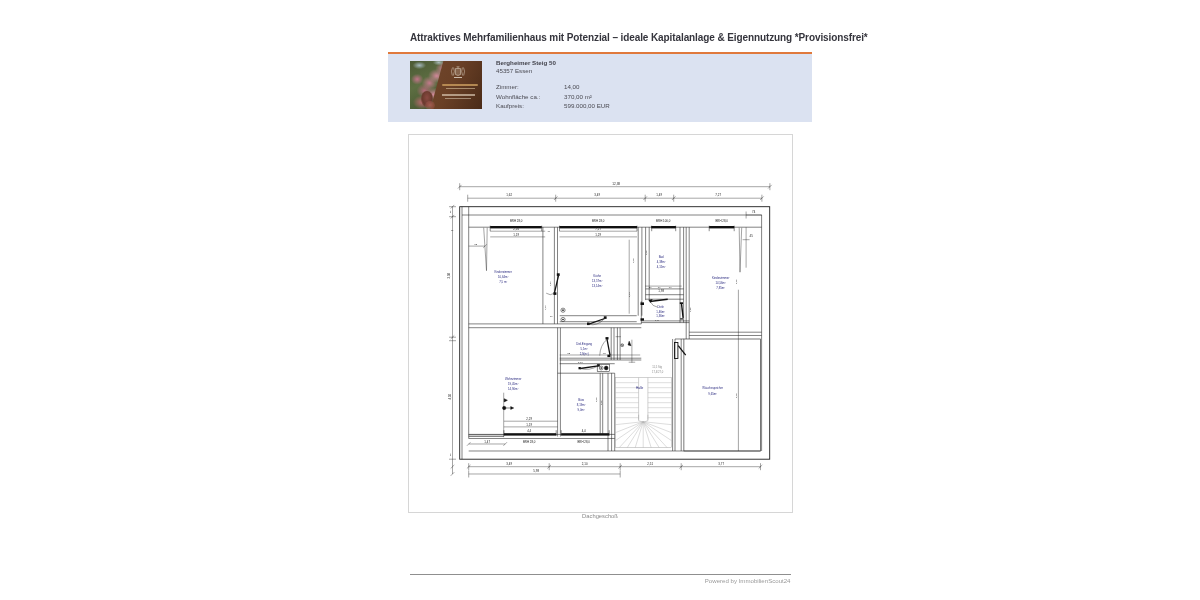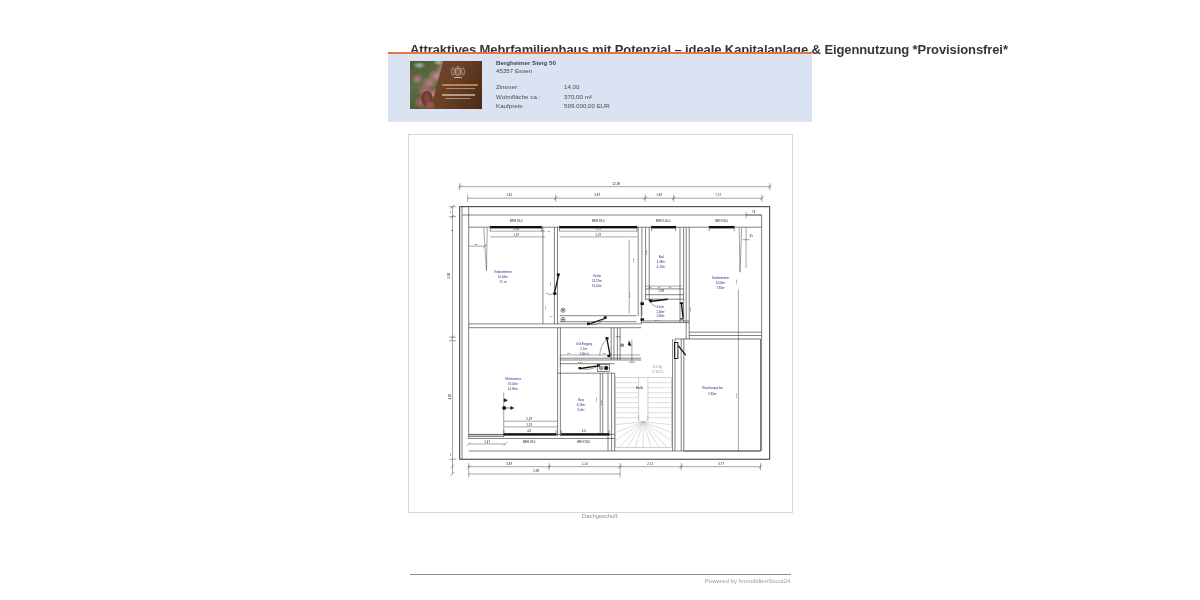--- a/index.html
+++ b/index.html
@@ -4,21 +4,21 @@
 <style>
   html,body{margin:0;padding:0;background:#ffffff;}
   #page{position:relative;width:1200px;height:600px;background:#ffffff;overflow:hidden;
         font-family:"Liberation Sans",sans-serif;}
   .abs{position:absolute;}
 </style>
 </head>
 <body>
 <div id="page">
 
-  <div class="abs" style="left:410px;top:42px;width:600px;font-size:13px;font-weight:bold;color:#35353d;letter-spacing:-0.1px;white-space:nowrap;">Attraktives Mehrfamilienhaus mit Potenzial – ideale Kapitalanlage &amp; Eigennutzung *Provisionsfrei*</div>
+  <div class="abs" style="left:410px;top:32px;width:600px;font-size:10px;font-weight:bold;color:#35353d;letter-spacing:-0.1px;white-space:nowrap;">Attraktives Mehrfamilienhaus mit Potenzial – ideale Kapitalanlage &amp; Eigennutzung *Provisionsfrei*</div>
 
   <div class="abs" style="left:388px;top:51.7px;width:424px;height:1.9px;background:#e0793c;"></div>
 
   <div class="abs" style="left:388px;top:53.6px;width:424px;height:68.9px;background:#dbe2f1;"></div>
 
   <div class="abs" style="left:410px;top:60.5px;width:72px;height:48.5px;overflow:hidden;background:
       radial-gradient(ellipse 9px 5px at 13% 9%, rgba(185,206,221,0.8) 0%, rgba(185,206,221,0) 75%),
       radial-gradient(ellipse 8px 4px at 40% 3%, rgba(196,214,226,0.75) 0%, rgba(196,214,226,0) 75%),
       radial-gradient(ellipse 10px 8px at 46% 16%, #c97f90 0%, rgba(201,127,144,0) 78%),
       radial-gradient(ellipse 9px 7px at 52% 7%, #cc8294 0%, rgba(204,130,148,0) 78%),

